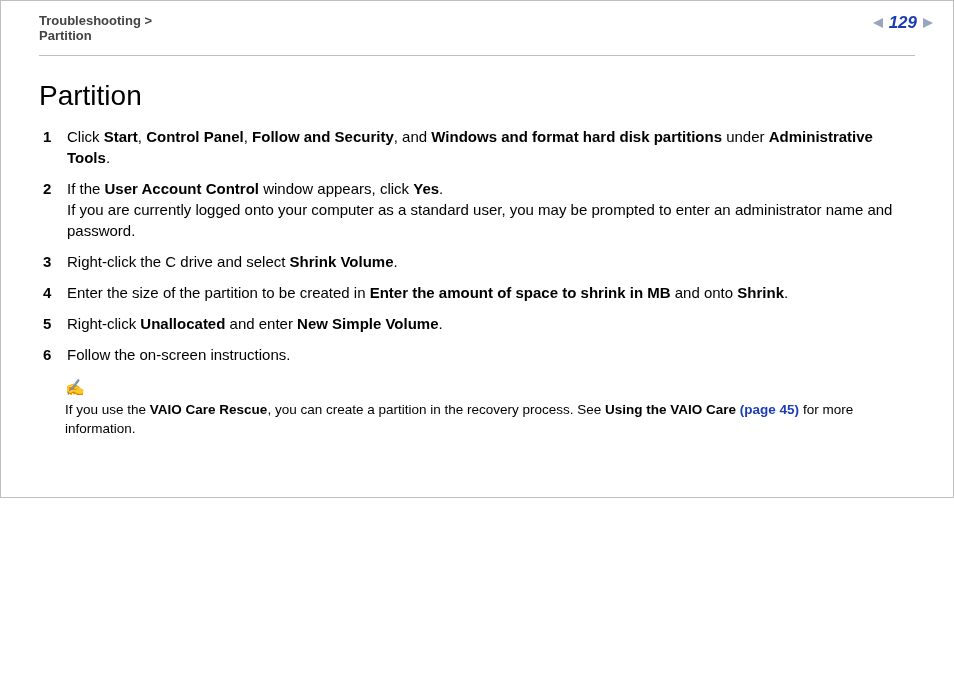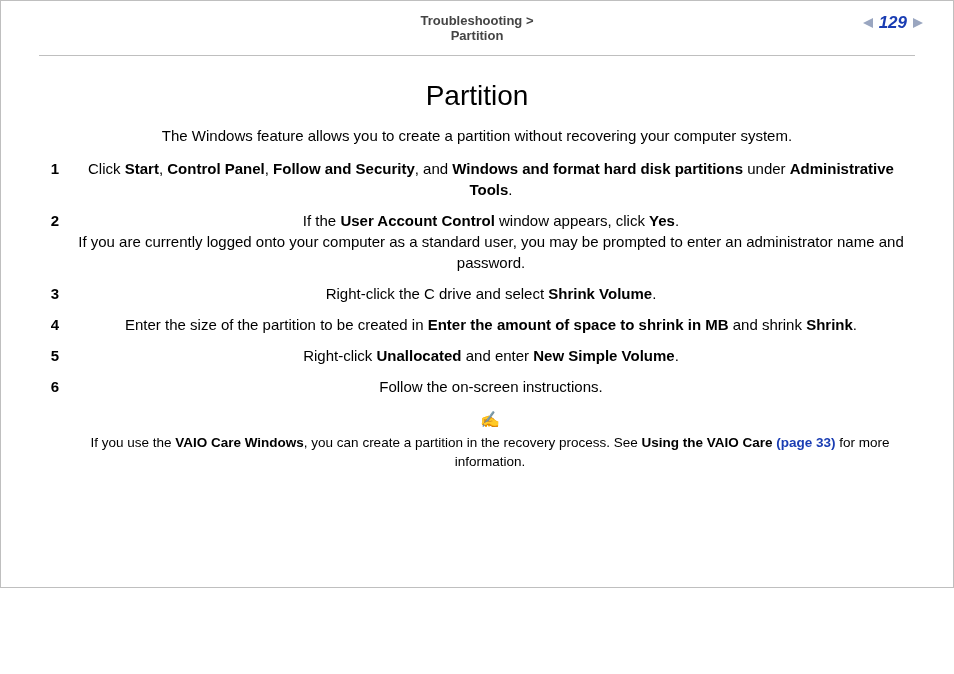--- a/index.html
+++ b/index.html
@@ -7,39 +7,38 @@
     padding: 0;
     width: 954px;
     height: 674px;
     background: #ffffff;
     font-family: Arial, Helvetica, sans-serif;
     color: #000;
   }
   .page {
     position: relative;
     width: 954px;
-    height: 588px;
+    height: 498px;
     box-sizing: border-box;
     border: 1px solid #bfbfbf;
-    text-align: center;
   }
   .header {
     position: relative;
     padding: 12px 38px 6px 38px;
     font-size: 13px;
     font-weight: bold;
     color: #444;
   }
   .header .gt {
     font-weight: bold;
   }
   .page-number-block {
     position: absolute;
     top: 12px;
-    right: 30px;
+    right: 20px;
     display: flex;
     align-items: center;
     gap: 6px;
   }
   .page-number {
     color: #1a3db3;
     font-weight: bold;
     font-style: italic;
     font-size: 17px;
   }
@@ -121,47 +120,46 @@
     <div class="page-number-block">
       <div class="tri-left"></div>
       <span class="page-number">129</span>
       <div class="tri-right"></div>
     </div>
   </div>
   <hr class="hr">
 
   <div class="content">
     <h1 class="title">Partition</h1>
-    <p class="intro">The Windows feature allows you to create a partition without recovering your computer system.</p>
 
     <div class="steps" id="steps">
         <div class="step">
           <div class="num">1</div>
           <div class="text"><span>Click </span><strong>Start</strong><span>, </span><strong>Control Panel</strong><span>, </span><strong>Follow and Security</strong><span>, and </span><strong>Windows and format hard disk partitions</strong><span> under </span><strong>Administrative Tools</strong><span>.</span></div>
         </div>
         <div class="step">
           <div class="num">2</div>
           <div class="text"><span>If the </span><strong>User Account Control</strong><span> window appears, click </span><strong>Yes</strong><span>.</span><br><span>If you are currently logged onto your computer as a standard user, you may be prompted to enter an administrator name and password.</span></div>
         </div>
         <div class="step">
           <div class="num">3</div>
           <div class="text"><span>Right-click the C drive and select </span><strong>Shrink Volume</strong><span>.</span></div>
         </div>
         <div class="step">
           <div class="num">4</div>
-          <div class="text"><span>Enter the size of the partition to be created in </span><strong>Enter the amount of space to shrink in MB</strong><span> and shrink </span><strong>Shrink</strong><span>.</span></div>
+          <div class="text"><span>Enter the size of the partition to be created in </span><strong>Enter the amount of space to shrink in MB</strong><span> and onto </span><strong>Shrink</strong><span>.</span></div>
         </div>
         <div class="step">
           <div class="num">5</div>
           <div class="text"><span>Right-click </span><strong>Unallocated</strong><span> and enter </span><strong>New Simple Volume</strong><span>.</span></div>
         </div>
         <div class="step">
           <div class="num">6</div>
           <div class="text"><span>Follow the on-screen instructions.</span></div>
         </div>
       </div>
 
     <div class="note-block">
       <span class="note-icon">✍</span><br>
-      <span id="note-text"><span>If you use the </span><strong>VAIO Care Windows</strong><span>, you can create a partition in the recovery process. See </span><strong>Using the VAIO Care </strong><span class="link">(page 33)</span><span> for more information.</span></span>
+      <span id="note-text"><span>If you use the </span><strong>VAIO Care Rescue</strong><span>, you can create a partition in the recovery process. See </span><strong>Using the VAIO Care </strong><span class="link">(page 45)</span><span> for more information.</span></span>
     </div>
   </div>
 </div>
 
 </body></html>

